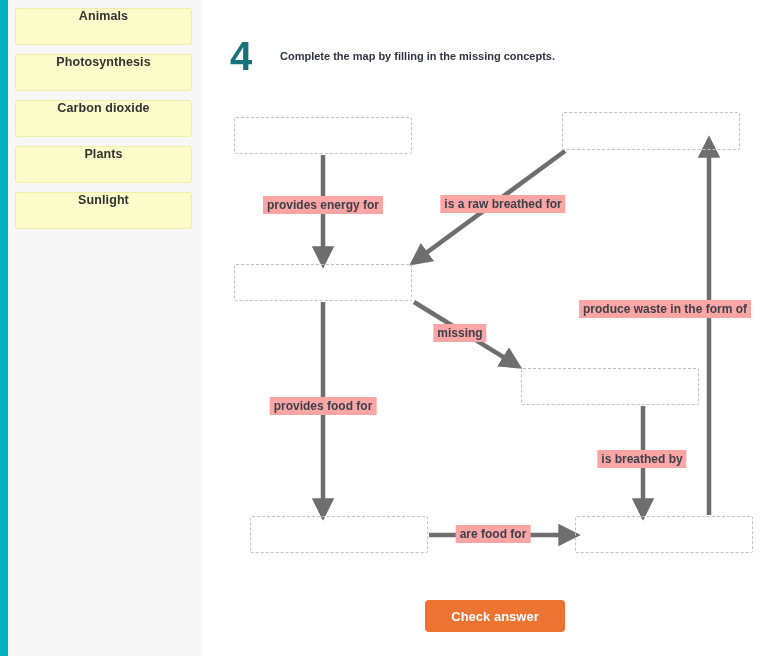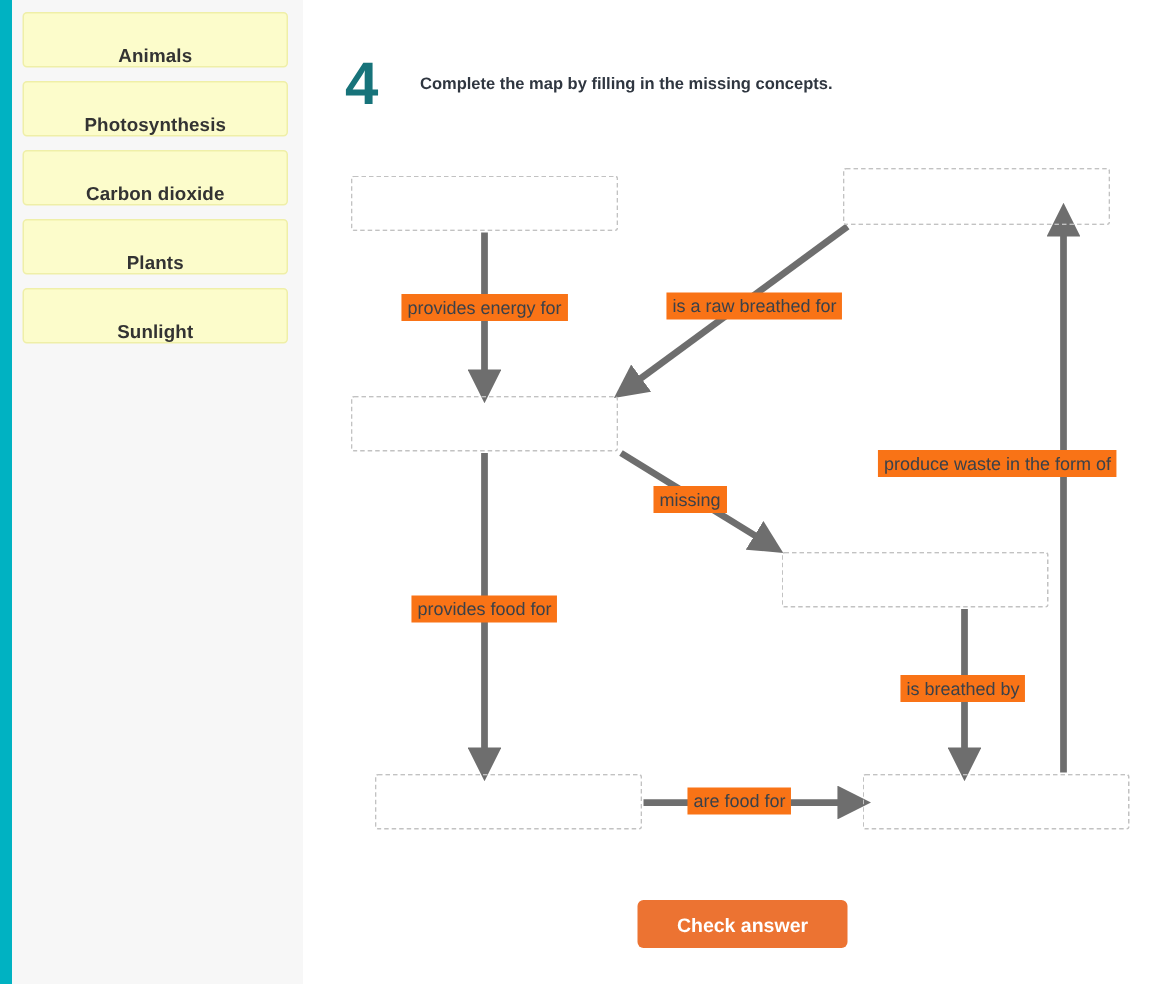--- a/index.html
+++ b/index.html
@@ -32,21 +32,21 @@
   .tile-list {
     position: absolute; left: 7px; top: 8px;
     width: 177px;
   }
   .tile {
     width: 177px; height: 37px;
     background: #fcfccb;
     border: 1px solid #efefa8;
     border-radius: 3px;
     margin-bottom: 9px;
-    display: flex; align-items: flex-end; justify-content: center;
+    display: flex; align-items: flex-start; justify-content: center;
     cursor: move;
     font-size: 12.5px;
     font-weight: bold;
     color: #333333;
     letter-spacing: .1px;
   }
 
   
   .main {
     position: absolute; left: 202px; top: 0;
@@ -80,23 +80,23 @@
   .dropzone {
     position: absolute;
     border: 1px dashed #c2c2c2;
     background: transparent;
     border-radius: 2px;
     cursor: pointer;
   }
 
   .edge-label {
     position: absolute;
-    background: #f97316;
+    background: #fca5a5;
     font-size: 12px;
-    font-weight: normal;
+    font-weight: bold;
     color: #3b4149;
     padding: 2px 4px;
     white-space: nowrap;
     transform: translate(-50%, -50%);
     text-align: center;
   }
 
   
   .check-btn {
     position: absolute; left: 223px; top: 600px;

